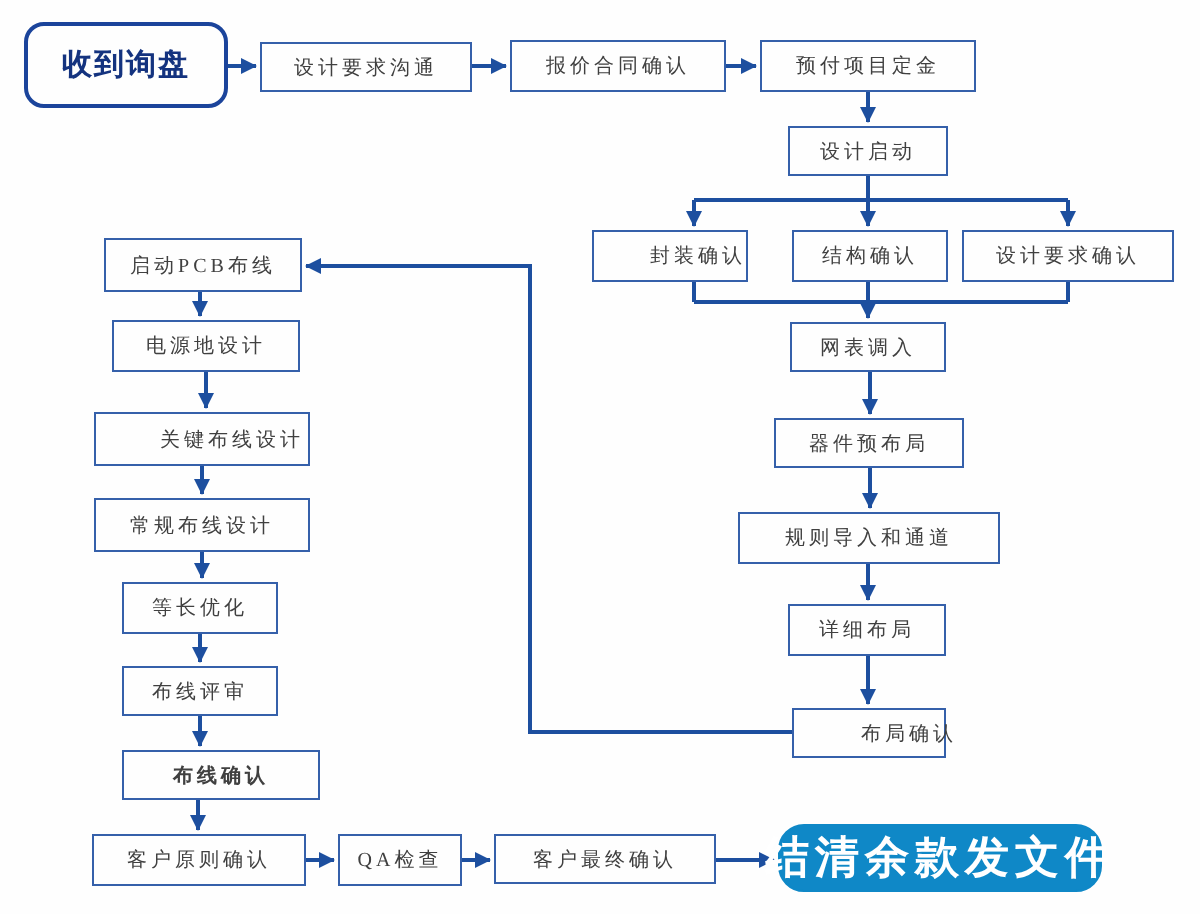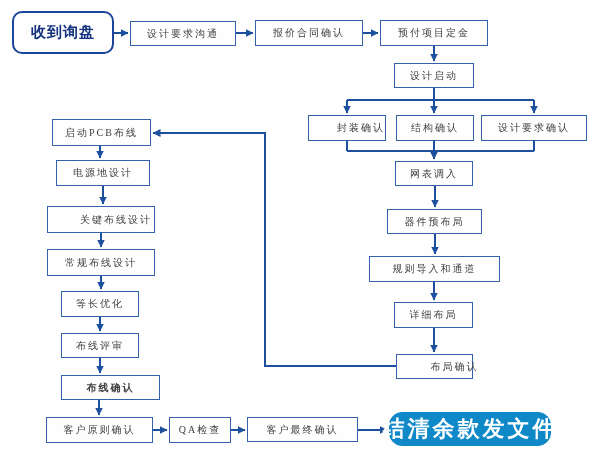--- a/index.html
+++ b/index.html
@@ -40,21 +40,21 @@
     font-weight:bold;
     font-size:22px;
     letter-spacing:3px;
   }
   
   #n0 {left:12px;  top:11px;  width:102px; height:43px;}
   #n1 {left:130px; top:21px;  width:106px; height:25px;}
   #n2 {left:255px; top:20px;  width:108px; height:26px;}
   #n3 {left:380px; top:20px;  width:108px; height:26px;}
   #n4 {left:394px; top:63px;  width:80px;  height:25px;}
-  #n5 {left:308px; top:115px; width:78px;  height:26px;padding-left:28px;}
+  #n5 {left:296px; top:115px; width:78px;  height:26px;padding-left:28px;}
   #n6 {left:396px; top:115px; width:78px;  height:26px;}
   #n7 {left:481px; top:115px; width:106px; height:26px;}
   #n8 {left:395px; top:161px; width:78px;  height:25px;}
   #n9 {left:387px; top:209px; width:95px;  height:25px;}
   #n10{left:369px; top:256px; width:131px; height:26px;}
   #n11{left:394px; top:302px; width:79px;  height:26px;}
   #n12{left:396px; top:354px; width:77px;  height:25px;padding-left:40px;}
   #n13{left:52px;  top:119px; width:99px;  height:27px;}
   #n14{left:56px;  top:160px; width:94px;  height:26px;}
   #n15{left:47px;  top:206px; width:108px; height:27px;padding-left:30px;}

